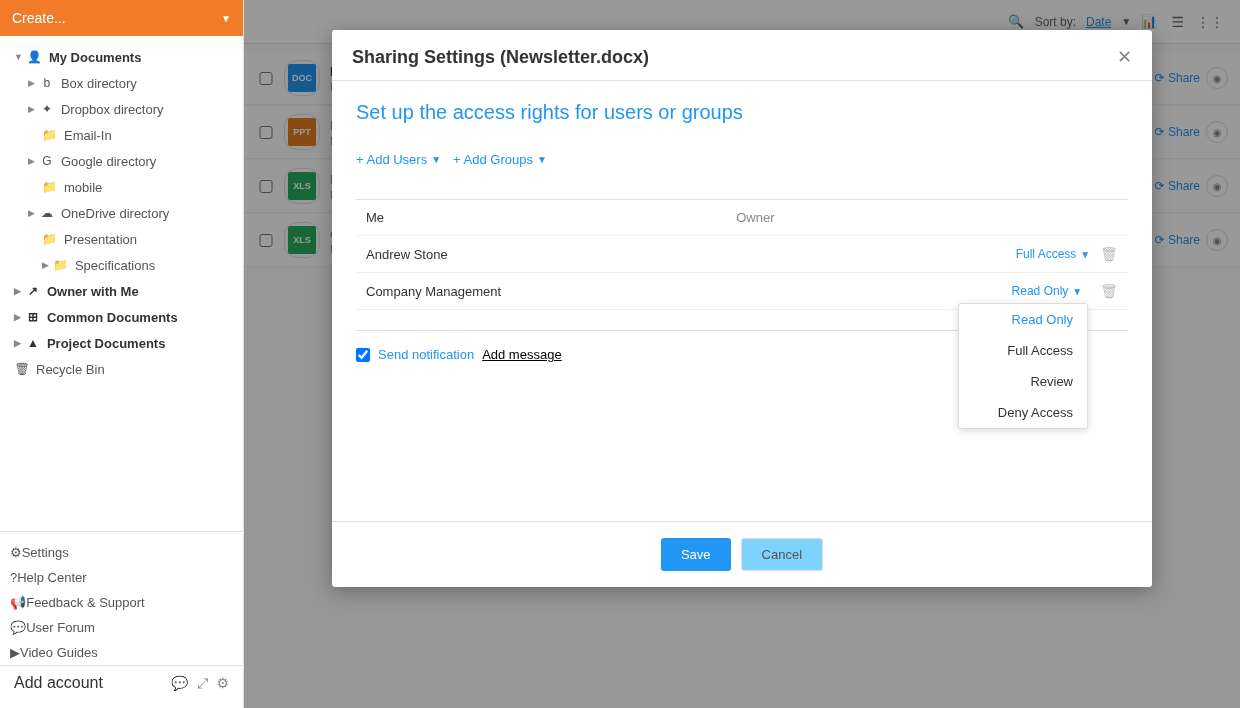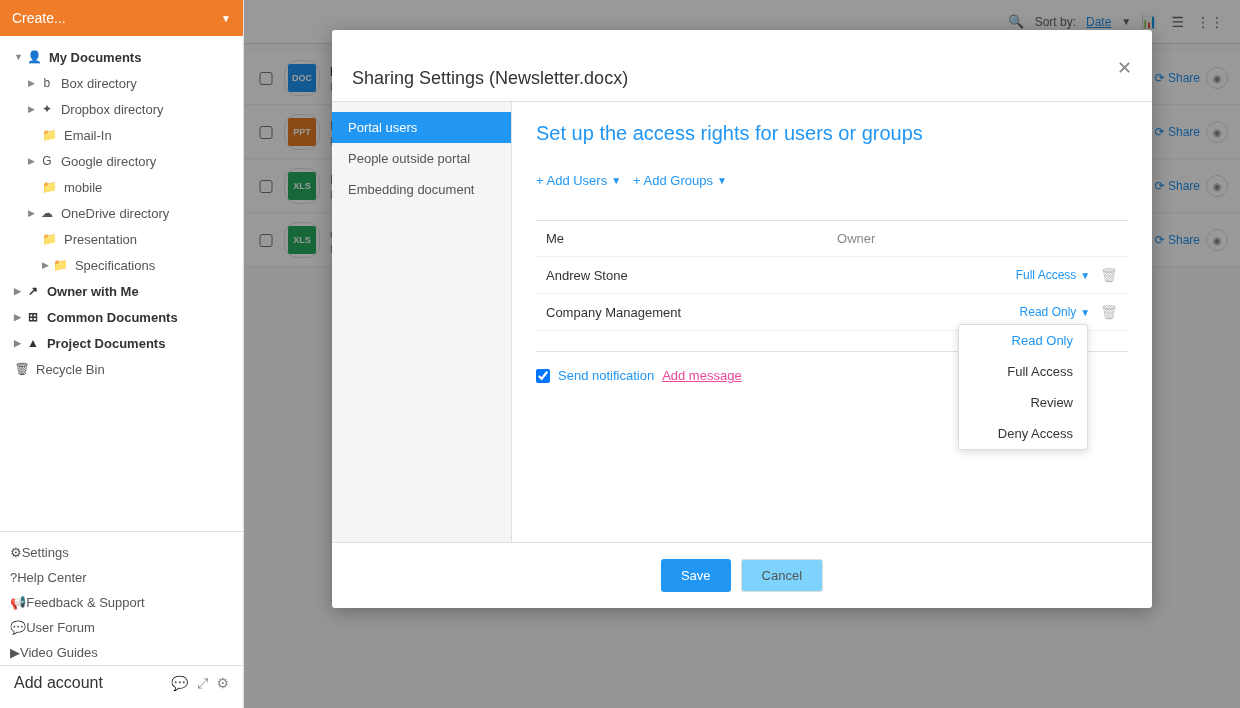--- a/index.html
+++ b/index.html
@@ -48,21 +48,21 @@
     .file-meta { font-size: 11px; color: #999; margin-top: 2px; }
     .file-version { font-size: 10px; background: #e0e0e0; color: #666; padding: 1px 4px; border-radius: 2px; margin-left: 4px; }
     .file-actions { display: flex; align-items: center; gap: 6px; }
     .share-btn { color: #2196f3; font-size: 12px; cursor: pointer; }
     .circle-btn { width: 22px; height: 22px; border-radius: 50%; border: 1px solid #ddd; display: flex; align-items: center; justify-content: center; cursor: pointer; color: #888; font-size: 10px; }
 
     
     .modal-overlay { position: absolute; top: 0; left: 0; width: 100%; height: 100%; background: rgba(0,0,0,0.4); z-index: 100; display: flex; align-items: flex-start; justify-content: center; padding-top: 30px; }
     .modal { background: #fff; width: 820px; border-radius: 3px; box-shadow: 0 4px 20px rgba(0,0,0,0.3); position: relative; }
     .modal-header { padding: 16px 20px 12px; border-bottom: 1px solid #e0e0e0; display: flex; align-items: center; justify-content: space-between; }
-    .modal-title { font-size: 18px; font-weight: normal; color: #333; margin-top: 22px; }
+    .modal-title { font-size: 18px; font-weight: bold; color: #333; }
     .modal-close { cursor: pointer; color: #888; font-size: 18px; background: none; border: none; }
     .modal-body { display: flex; min-height: 440px; }
     .modal-sidebar { width: 180px; background: #f5f5f5; border-right: 1px solid #e0e0e0; padding: 10px 0; }
     .modal-nav-item { padding: 8px 16px; cursor: pointer; font-size: 13px; color: #555; }
     .modal-nav-item.active { background: #2196f3; color: #fff; }
     .modal-main { flex: 1; padding: 20px 24px; }
     .modal-heading { font-size: 20px; font-weight: normal; color: #333; margin-bottom: 28px; }
     .modal-heading span { color: #2196f3; }
     .add-buttons { display: flex; gap: 12px; margin-bottom: 16px; }
     .add-btn { display: flex; align-items: center; gap: 4px; font-size: 13px; color: #2196f3; cursor: pointer; background: none; border: none; padding: 0; }
@@ -74,21 +74,21 @@
     .sharing-table td:last-child { text-align: right; }
     .access-select { display: inline-flex; align-items: center; gap: 4px; font-size: 12px; color: #2196f3; cursor: pointer; }
     .access-select .chevron { font-size: 10px; }
     .delete-icon { color: #bbb; cursor: pointer; font-size: 14px; }
     .dropdown-menu { background: #fff; border: 1px solid #ddd; border-radius: 3px; box-shadow: 0 2px 8px rgba(0,0,0,0.15); position: absolute; min-width: 130px; z-index: 200; }
     .dropdown-item { padding: 8px 14px; font-size: 13px; color: #333; cursor: pointer; }
     .dropdown-item.selected { color: #2196f3; }
     .notification-row { display: flex; align-items: center; gap: 8px; margin-top: 20px; padding-top: 16px; border-top: 1px solid #e0e0e0; }
     .notification-check { width: 14px; height: 14px; }
     .notification-label { font-size: 13px; color: #2196f3; cursor: pointer; }
-    .notification-link { font-size: 13px; color: #ec4899; cursor: pointer; text-decoration: underline; }
+    .notification-link { font-size: 13px; color: #000000; cursor: pointer; text-decoration: underline; }
     .modal-footer { padding: 16px 41px; border-top: 1px solid #e0e0e0; display: flex; gap: 10px; justify-content: center; }
     .btn-save { background: #2196f3; color: #fff; border: none; padding: 8px 20px; border-radius: 3px; font-size: 13px; cursor: pointer; }
     .btn-cancel { background: #7dd3fc; color: #555; border: 1px solid #ddd; padding: 8px 20px; border-radius: 3px; font-size: 13px; cursor: pointer; }
   </style>
 </head>
 <body>
 
 <div class="app-container">
 
   <div class="sidebar">
@@ -286,25 +286,20 @@
       </div>
     </div>
 
     <div class="modal-overlay">
       <div class="modal">
         <div class="modal-header">
           <span class="modal-title">Sharing Settings (Newsletter.docx)</span>
           <button class="modal-close">✕</button>
         </div>
         <div class="modal-body">
-          <div class="modal-sidebar">
-            <div class="modal-nav-item active">Portal users</div>
-            <div class="modal-nav-item">People outside portal</div>
-            <div class="modal-nav-item">Embedding document</div>
-          </div>
           <div class="modal-main">
             <div class="modal-heading">
               <span>Set up the access rights for</span>
               <span style="color:#2196f3;">users or groups</span>
             </div>
             <div class="add-buttons">
               <button class="add-btn">
                 <span>+ Add Users</span>
                 <span class="chevron">▼</span>
               </button>
@@ -338,21 +333,21 @@
                         <span class="chevron">▼</span>
                       </span>
                       <span class="delete-icon">🗑</span>
                     </div>
                   </td>
                 </tr>
 
                 <tr>
                   <td>Company Management</td>
                   <td style="text-align:right; position:relative;">
-                    <div style="display:inline-flex;align-items:center;gap:10px;position:relative;margin-left:42px;">
+                    <div style="display:inline-flex;align-items:center;gap:18px;position:relative;margin-left:42px;">
                       <span class="access-select">
                         <span>Read Only</span>
                         <span class="chevron">▼</span>
                       </span>
                       <span class="delete-icon">🗑</span>
 
                       <div class="dropdown-menu" style="right:30px;top:20px;">
                         <div class="dropdown-item selected">Read Only</div>
                         <div class="dropdown-item">Full Access</div>
                         <div class="dropdown-item">Review</div>

